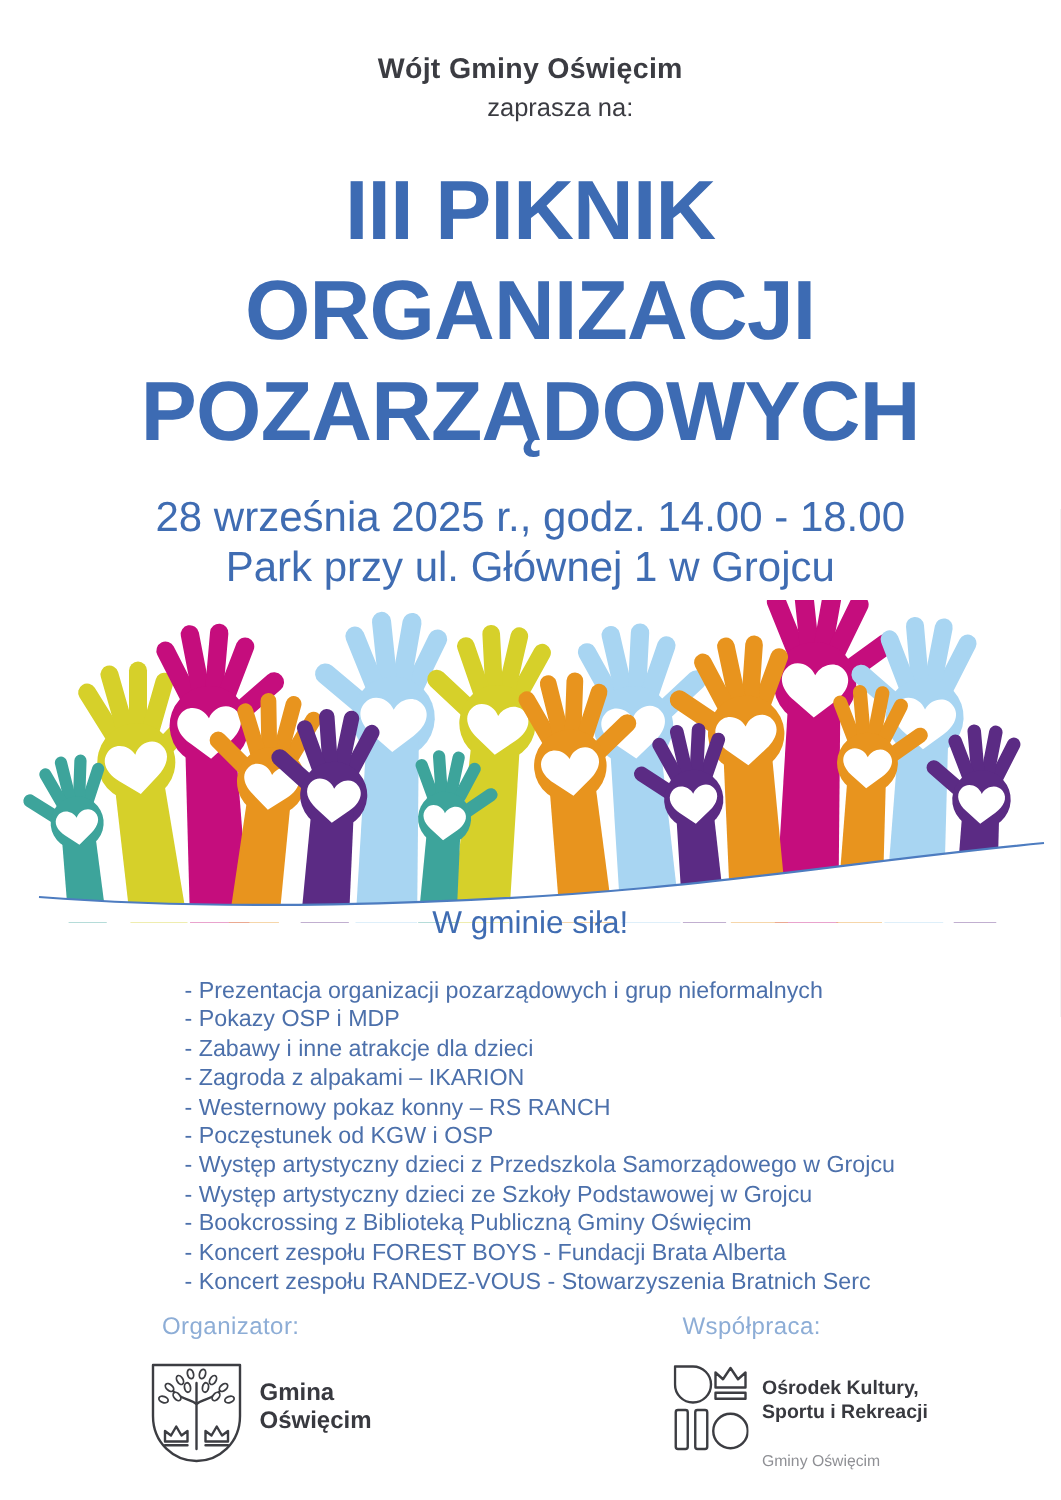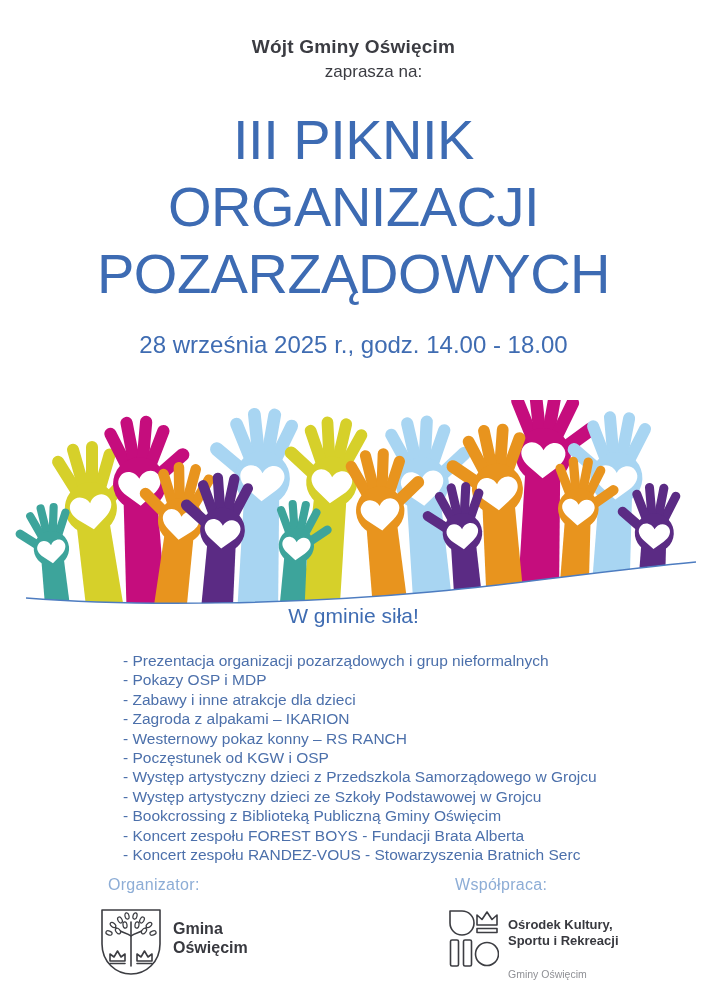--- a/index.html
+++ b/index.html
@@ -5,22 +5,22 @@
   html,body{margin:0;padding:0;background:#e9e9e9;}
   .poster{
     position:relative;width:707px;height:1000px;margin:0 auto;
     background:#ffffff;overflow:hidden;
     font-family:"Liberation Sans", sans-serif;
   }
   .abs{position:absolute;}
   .center{left:0;right:0;text-align:center;}
   .invite-line1{top:36px;font-size:19px;font-weight:700;color:#3b3c42;letter-spacing:.2px;}
   .invite-line2{top:62px;font-size:17px;font-weight:400;color:#3b3c42;padding-left:40px;}
-  .title{top:106px;font-size:56px;line-height:67px;font-weight:400;color:#3d6bb3;letter-spacing:-.5px;}
-  .event{top:328px;font-size:24px;line-height:33px;font-weight:400;color:#3f6cb2;}
+  .title{top:106px;font-size:56px;line-height:67px;font-weight:700;color:#3d6bb3;letter-spacing:-.5px;}
+  .event{top:328px;font-size:28px;line-height:33px;font-weight:400;color:#3f6cb2;}
   .tagline{top:604px;font-size:21px;font-weight:400;color:#3f6cb2;}
   .program{left:123px;top:651px;font-size:15.5px;line-height:19.4px;font-weight:400;color:#4c70ab;}
   .program-item{white-space:nowrap;}
   .hands-svg{left:0;top:400px;width:707px;height:215px;}
   .footer-label{top:876px;font-size:16px;font-weight:400;color:#8dadd6;letter-spacing:.3px;}
   .org-label{left:108px;}
   .partner-label{left:455px;}
   .crest-svg{left:100px;top:908px;width:62px;height:68px;}
   .org-name{left:173px;top:919px;font-size:16px;line-height:19px;font-weight:700;color:#38393f;}
   .oksir-svg{left:449px;top:910px;width:50px;height:58px;}
@@ -38,20 +38,21 @@
   <div class="abs center invite-line2">zaprasza na:</div>
 
   <div class="abs center title">
     <div>III PIKNIK</div>
     <div>ORGANIZACJI</div>
     <div>POZARZĄDOWYCH</div>
   </div>
 
   <div class="abs center event">
     <div>28 września 2025 r., godz. 14.00 - 18.00</div>
+    <div>Park przy ul. Głównej 1 w Grojcu</div>
   </div>
 
   <svg class="abs hands-svg" viewBox="0 400 707 215" aria-hidden="true">
     <g id="hands-layer">
         <g fill="#a8d5f2" transform="translate(262 487) rotate(2) scale(-1.06 1.06)">
           <rect x="-6" y="-70" width="12" height="52" rx="6" transform="rotate(-24)"></rect>
           <rect x="-6" y="-75" width="12" height="57" rx="6" transform="rotate(-8)"></rect>
           <rect x="-6" y="-75" width="12" height="57" rx="6" transform="rotate(8)"></rect>
           <rect x="-6" y="-70" width="12" height="52" rx="6" transform="rotate(24)"></rect>
           <rect x="-6.5" y="-62" width="13" height="46" rx="6.5" transform="rotate(52)"></rect>

